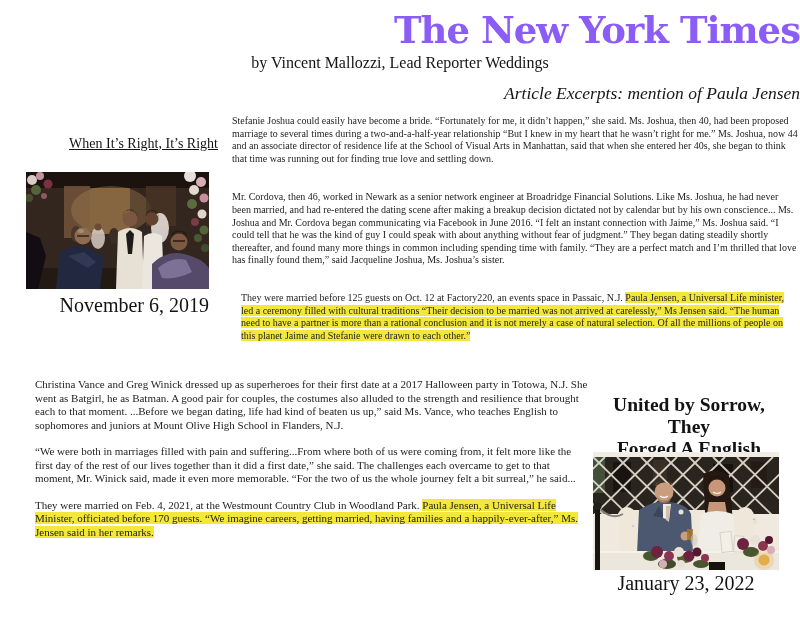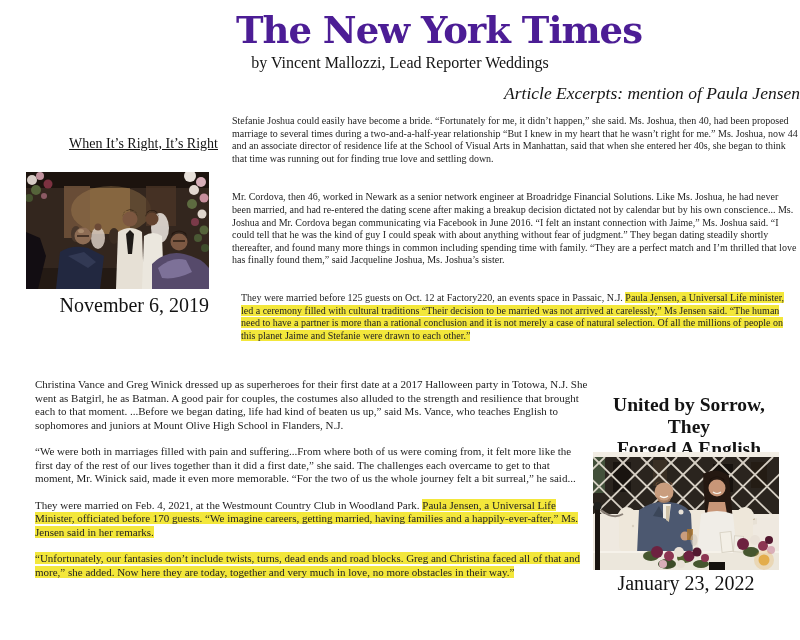--- a/index.html
+++ b/index.html
@@ -3,23 +3,23 @@
 <meta charset="utf-8">
 <style>
   html,body{margin:0;padding:0;}
   body{
     width:800px;height:640px;position:relative;background:#ffffff;
     font-family:"Liberation Serif", serif;color:#1e1e1e;overflow:hidden;
   }
   .abs{position:absolute;}
   
   .masthead{
-    top:8px;left:16px;right:0;text-align:center;margin-left:62px;
+    top:8px;left:16px;right:0;text-align:right;margin-left:62px;
     font-family:"DejaVu Serif", serif;font-weight:700;font-size:37px;
-    letter-spacing:-1px;color:#4c1d95;
+    letter-spacing:-1px;color:#8b5cf6;
   }
   .byline{top:54px;left:0;right:0;text-align:center;font-size:16px;color:#141414;}
   .subtitle{top:83px;left:0;right:0;text-align:right;font-size:17.5px;font-style:italic;color:#161616;}
   
   .h-left{top:136px;left:10px;width:208px;text-align:right;font-size:14px;color:#131313;text-decoration:underline;}
   .photo1{left:26px;top:172px;width:183px;height:117px;display:block;}
   .date1{top:294px;left:26px;width:183px;text-align:right;font-size:20px;color:#131313;}
   
   .tb1{left:232px;top:115px;width:566px;font-size:10px;line-height:12.6px;color:#232323;}
   .tb1 p{margin:0 0 26px 0;}
@@ -100,21 +100,20 @@
 <div class="abs tb1">
   <p class="p1"><span>Stefanie Joshua could easily have become a bride. “Fortunately for me, it didn’t happen,” she said. Ms. Joshua, then 40, had been proposed marriage to several times during a two-and-a-half-year relationship “But I knew in my heart that he wasn’t right for me.” Ms. Joshua, now 44 and an associate director of residence life at the School of Visual Arts in Manhattan, said that when she entered her 40s, she began to think that time was running out for finding true love and settling down.</span></p>
   <p class="p2"><span>Mr. Cordova, then 46, worked in Newark as a senior network engineer at Broadridge Financial Solutions. Like Ms. Joshua, he had never been married, and had re-entered the dating scene after making a breakup decision dictated not by calendar but by his own conscience... Ms. Joshua and Mr. Cordova began communicating via Facebook in June 2016. “I felt an instant connection with Jaime,” Ms. Joshua said. “I could tell that he was the kind of guy I could speak with about anything without fear of judgment.” They began dating steadily shortly thereafter, and found many more things in common including spending time with family. “They are a perfect match and I’m thrilled that love has finally found them,” said Jacqueline Joshua, Ms. Joshua’s sister.</span></p>
   <p class="p3"><span>They were married before 125 guests on Oct. 12 at Factory220, an events space in Passaic, N.J. </span><span class="hl">Paula Jensen, a Universal Life minister, led a ceremony filled with cultural traditions “Their decision to be married was not arrived at carelessly,” Ms Jensen said. “The human need to have a partner is more than a rational conclusion and it is not merely a case of natural selection. Of all the millions of people on this planet Jaime and Stefanie were drawn to each other.”</span></p>
 </div>
 
 <div class="abs tb2">
   <p><span>Christina Vance and Greg Winick dressed up as superheroes for their first date at a 2017 Halloween party in Totowa, N.J. She went as Batgirl, he as Batman. A good pair for couples, the costumes also alluded to the strength and resilience that brought each to that moment. ...Before we began dating, life had kind of beaten us up,” said Ms. Vance, who teaches English to sophomores and juniors at Mount Olive High School in Flanders, N.J.</span></p>
   <p><span>“We were both in marriages filled with pain and suffering...From where both of us were coming from, it felt more like the first day of the rest of our lives together than it did a first date,” she said. The challenges each overcame to get to that moment, Mr. Winick said, made it even more memorable. “For the two of us the whole journey felt a bit surreal,” he said...</span></p>
   <p><span>They were married on Feb. 4, 2021, at the Westmount Country Club in Woodland Park. </span><span class="hl">Paula Jensen, a Universal Life Minister, officiated before 170 guests. “We imagine careers, getting married, having families and a happily-ever-after,” Ms. Jensen said in her remarks.</span></p>
-  <p><span class="hl">“Unfortunately, our fantasies don’t include twists, turns, dead ends and road blocks. Greg and Christina faced all of that and more,” she added. Now here they are today, together and very much in love, no more obstacles in their way.”</span></p>
 </div>
 
 <div class="abs h-right">
   <div>United by Sorrow, They</div>
   <div>Forged A English Future</div>
 </div>
 
 <svg class="abs photo2" viewBox="0 0 186 118" preserveAspectRatio="none" aria-hidden="true">
   <rect width="186" height="118" fill="#efe9e0"></rect>
   <rect y="5" width="186" height="59" fill="#2a241e"></rect>

